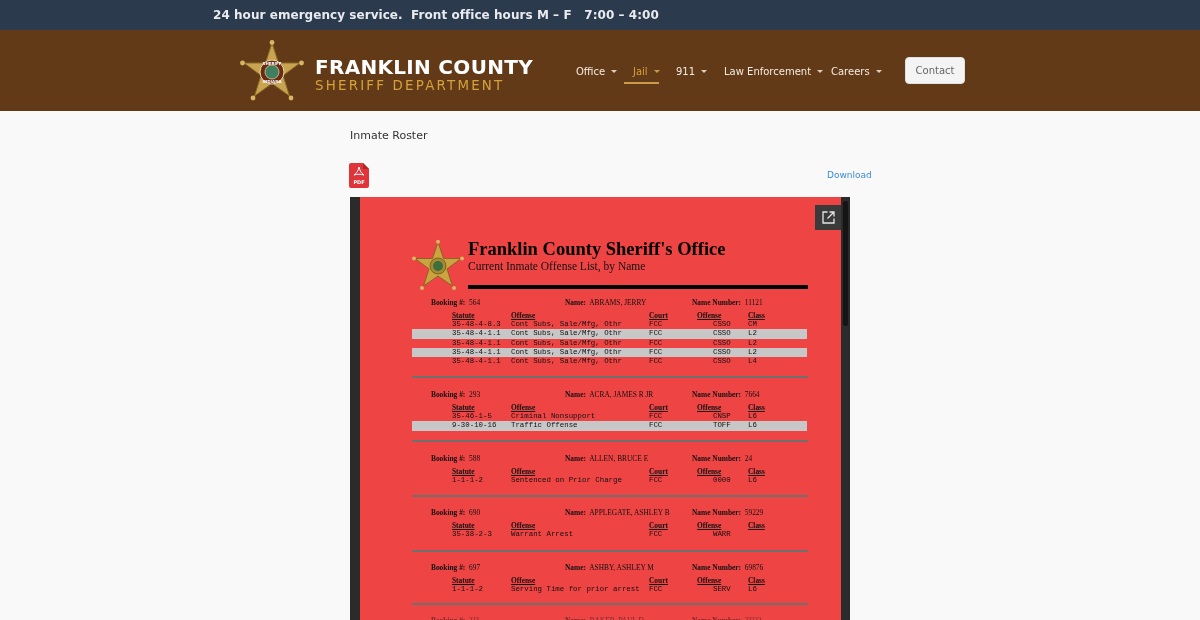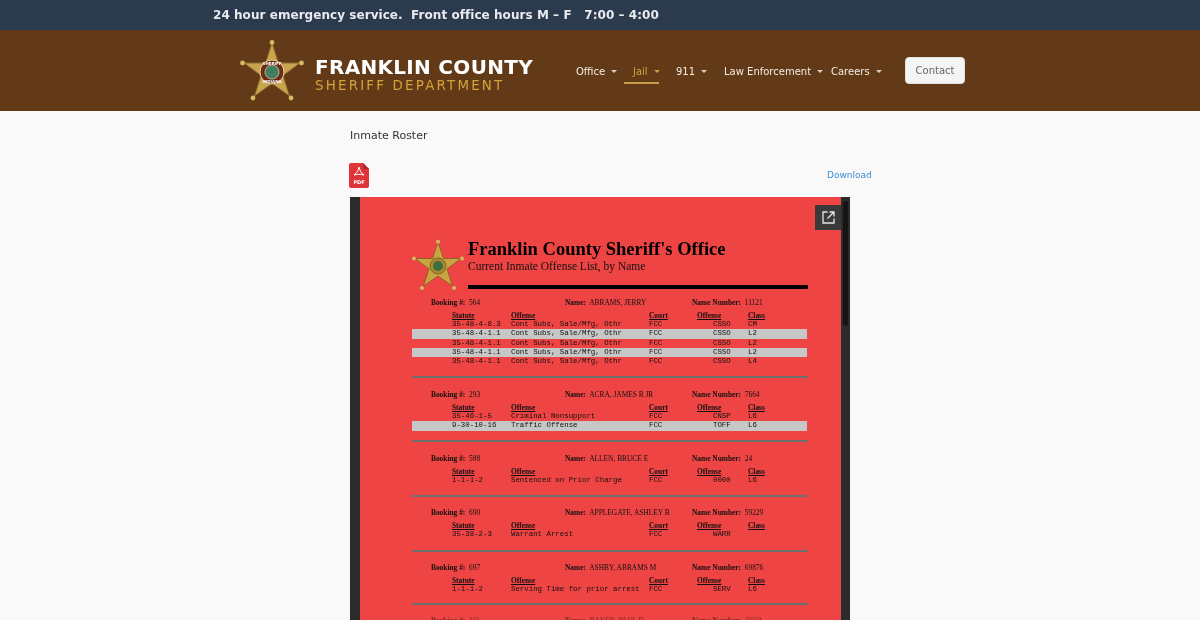--- a/index.html
+++ b/index.html
@@ -275,21 +275,21 @@
           <span class="c-court">FCC</span>
           <span class="c-offcode">WARR</span>
           <span class="c-class"></span>
         </div>
         <div class="rec-rule" style="top:42px;"></div>
       </div>
 
       <div class="record" style="top:366px;">
         <div class="rec-head">
           <span class="h-book"><b class="lbl">Booking #:</b>&nbsp; <span style="position:static">697</span></span>
-          <span class="h-name"><b class="lbl">Name:</b>&nbsp; <span style="position:static">ASHBY, ABRAMS M</span></span>
+          <span class="h-name"><b class="lbl">Name:</b>&nbsp; <span style="position:static">ASHBY, ASHLEY M</span></span>
           <span class="h-num"><b class="lbl">Name Number:</b>&nbsp; <span style="position:static">69876</span></span>
         </div>
         <div class="col-head">
           <span class="h-statute">Statute</span>
           <span class="h-offense">Offense</span>
           <span class="h-court">Court</span>
           <span class="h-offcode">Offense</span>
           <span class="h-class">Class</span>
         </div>
         <div class="row" style="top:22px;">

